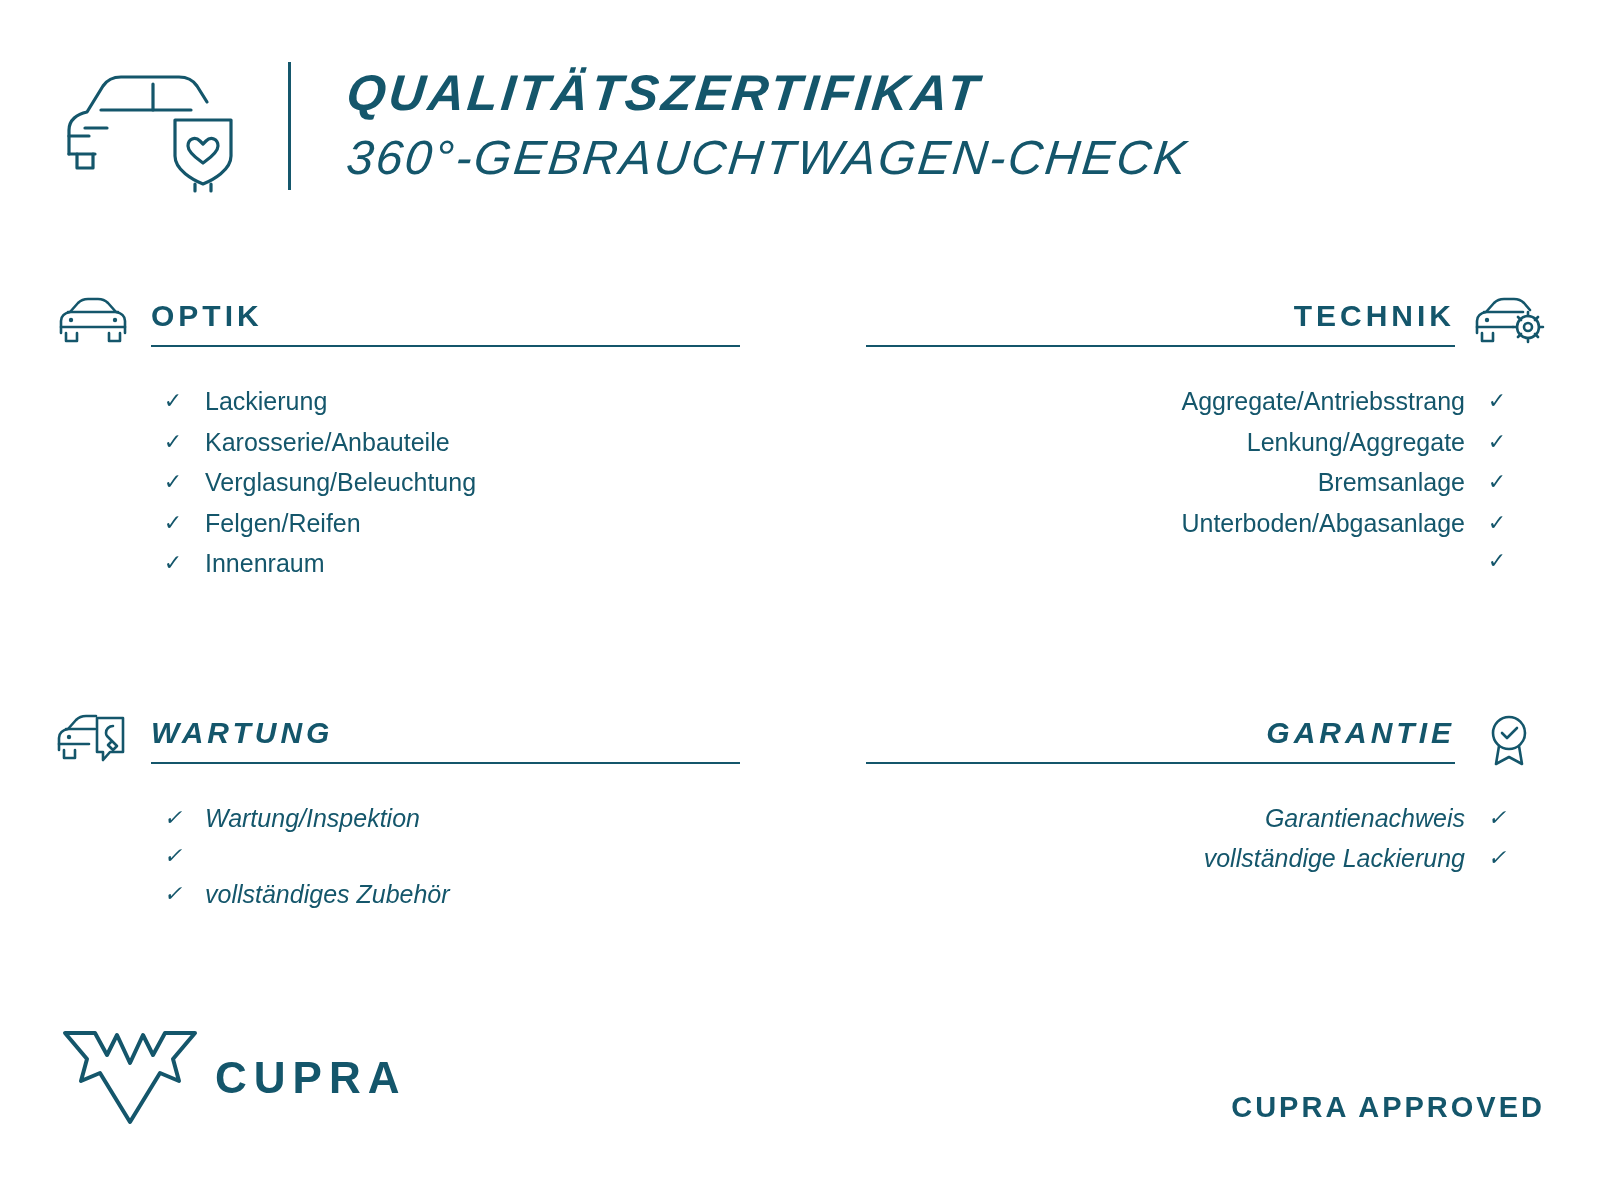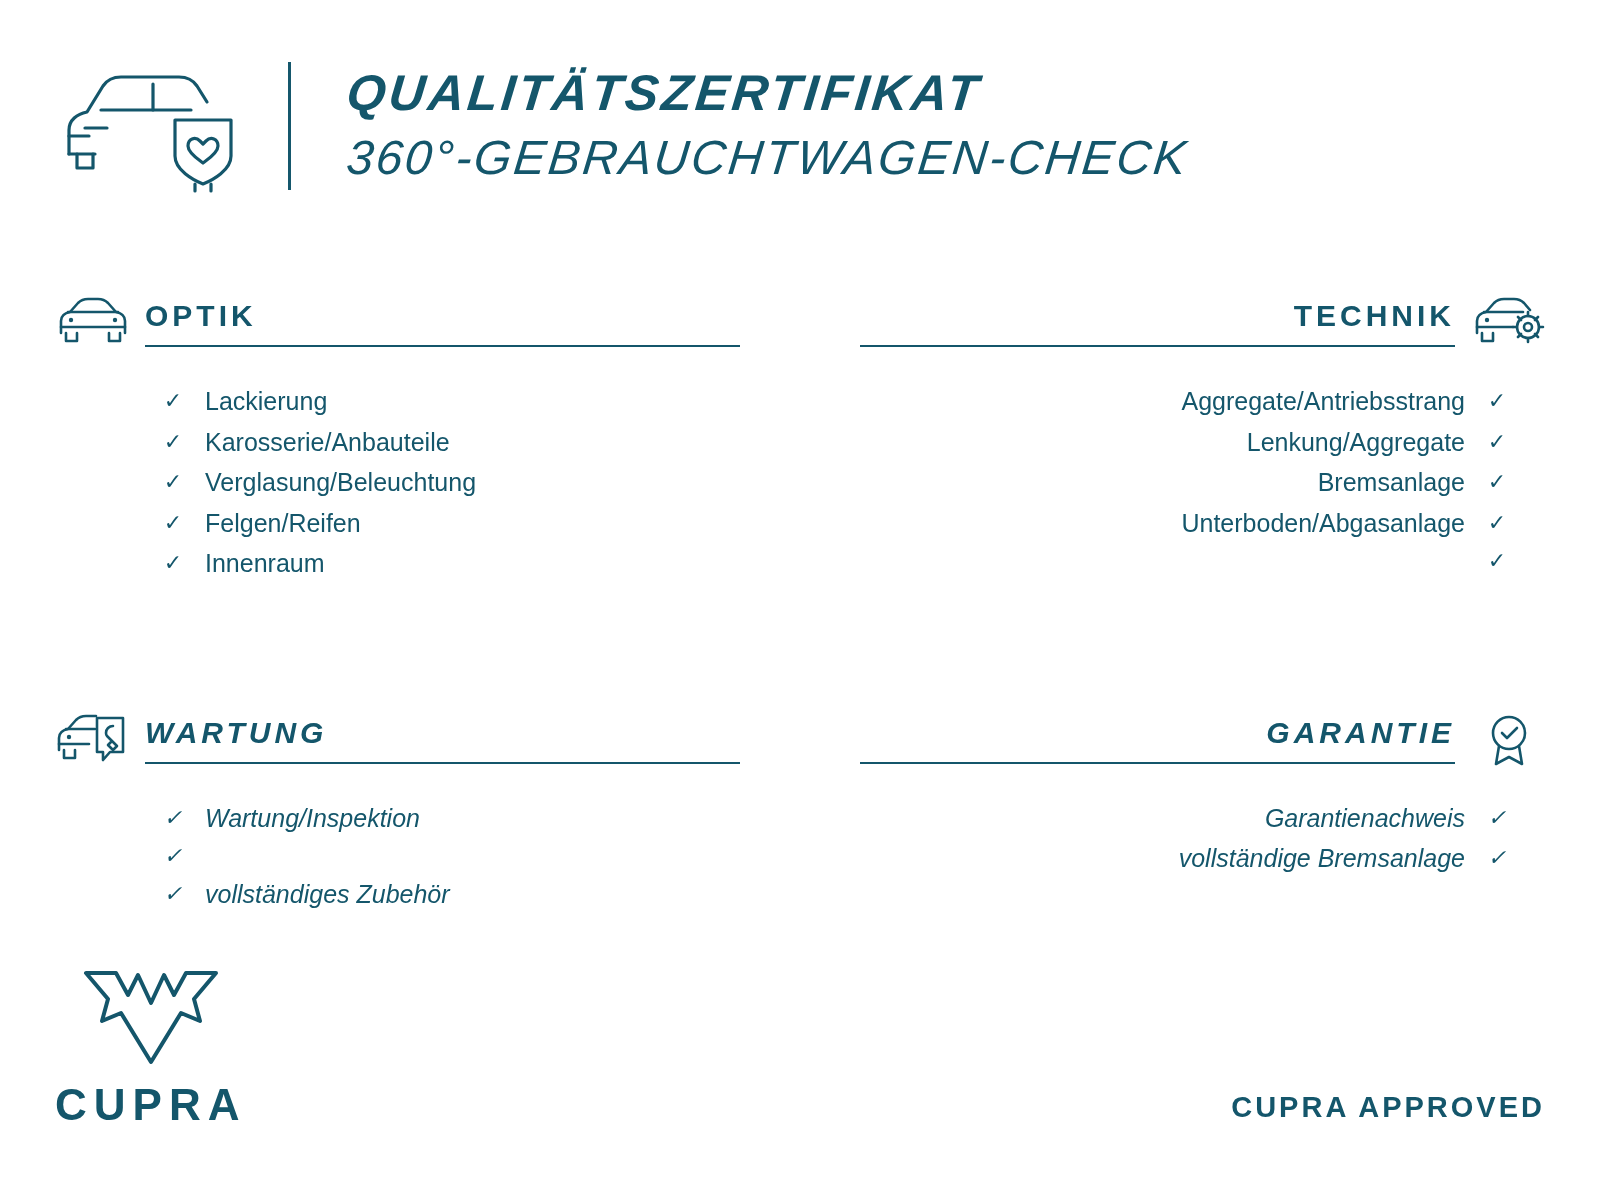--- a/index.html
+++ b/index.html
@@ -91,20 +91,21 @@
   }
   .sec-head.rightalign { flex-direction: row-reverse; }
 
   .sec-icon {
     width: 72px;
     height: 56px;
     flex: 0 0 auto;
   }
   .sec-title-wrap {
     flex: 1 1 auto;
+    margin-left: 6px;
   }
   .sec-title {
     font-size: 30px;
     font-weight: bold;
     letter-spacing: 4px;
     color: #14566b;
     padding-bottom: 12px;
   }
   .sec-title.r { text-align: right; }
   .sec-rule {
@@ -147,21 +148,21 @@
     position: absolute;
     left: 55px;
     right: 55px;
     bottom: 70px;
     display: flex;
     align-items: flex-end;
     justify-content: space-between;
   }
   .brand {
     display: flex;
-    flex-direction: column;
+    flex-direction: row;
     align-items: center;
     gap: 10px;
   }
   .brand-mark { width: 150px; height: 105px; }
   .brand-word {
     font-size: 44px;
     font-weight: bold;
     letter-spacing: 7px;
     color: #14566b;
   }
@@ -339,21 +340,21 @@
             <div class="sec-rule"></div>
           </div>
         </div>
         <ul class="items">
           <li class="item r">
             <span class="check">✓</span>
             <span>Garantienachweis</span>
           </li>
           <li class="item r">
             <span class="check">✓</span>
-            <span>vollständige Bremsanlage</span>
+            <span>vollständige Lackierung</span>
           </li>
         </ul>
       </div>
     </div>
   </div>
 
   <div class="footer">
     <div class="brand">
       <div class="brand-mark">
         <svg viewBox="0 0 150 105" width="150" height="105" fill="none" stroke="#14566b" stroke-width="4" stroke-linejoin="round" stroke-linecap="round">

